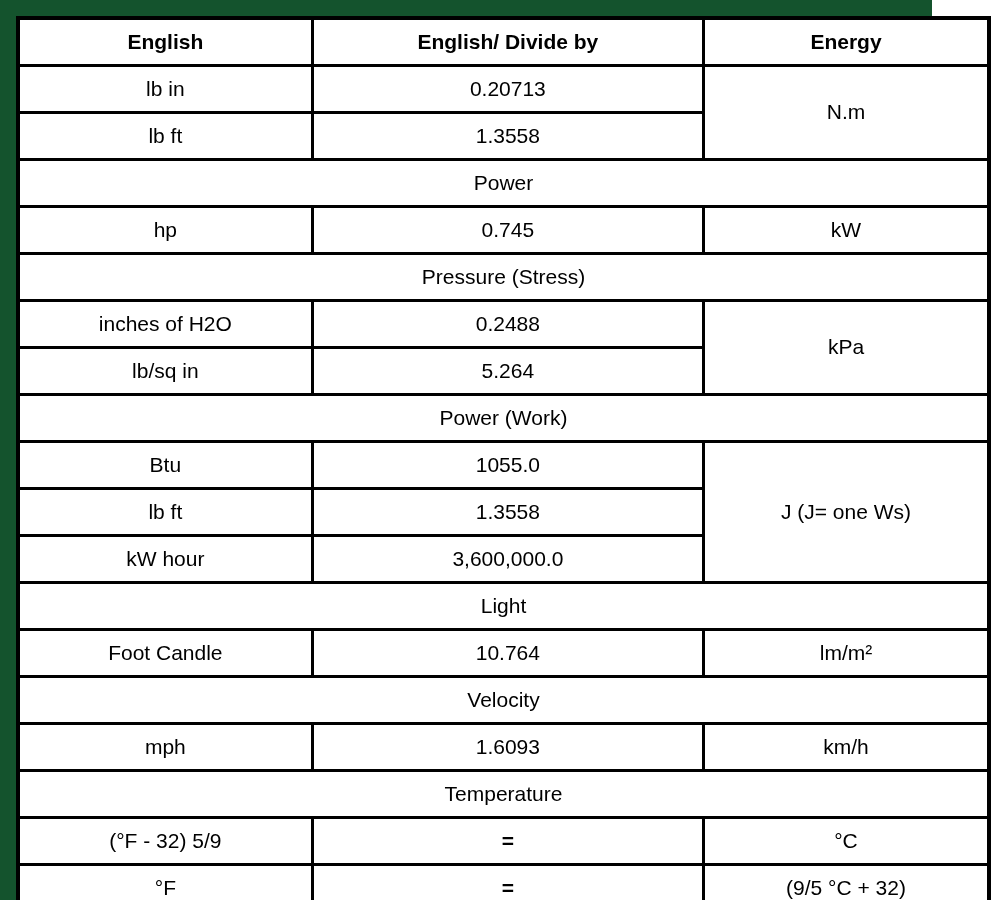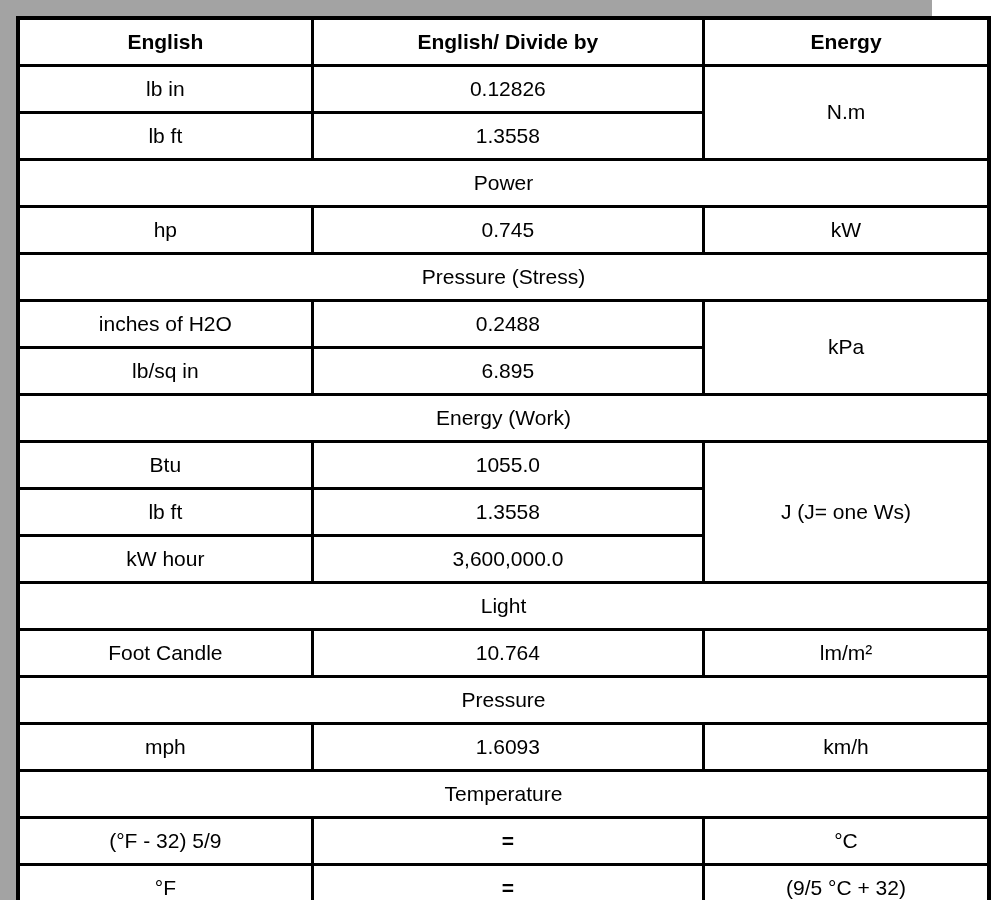--- a/index.html
+++ b/index.html
@@ -7,21 +7,21 @@
     padding: 0;
     background: #ffffff;
     width: 1008px;
     height: 900px;
     overflow: hidden;
   }
   .page {
     position: relative;
     width: 932px;
     height: 900px;
-    background: #a3a3a3;
+    background: #14532d;
   }
   table.conversion-table {
     position: absolute;
     left: 16px;
     top: 16px;
     width: 975px;
     height: 869px;
     border-collapse: collapse;
     table-layout: fixed;
     font-family: "Liberation Sans", "DejaVu Sans", sans-serif;
@@ -70,21 +70,21 @@
     <thead>
         <tr>
           <th>English</th>
           <th>English/ Divide by</th>
           <th>Energy</th>
         </tr>
       </thead>
     <tbody>
         <tr>
           <td>lb in</td>
-          <td>0.12826</td>
+          <td>0.20713</td>
           <td rowspan="2">N.m</td>
         </tr>
         <tr>
           <td>lb ft</td>
           <td>1.3558</td>
         </tr>
         <tr>
           <td colspan="3" class="section-cell">Power</td>
         </tr>
         <tr>
@@ -95,24 +95,24 @@
         <tr>
           <td colspan="3" class="section-cell">Pressure (Stress)</td>
         </tr>
         <tr>
           <td>inches of H2O</td>
           <td>0.2488</td>
           <td rowspan="2">kPa</td>
         </tr>
         <tr>
           <td>lb/sq in</td>
-          <td>6.895</td>
+          <td>5.264</td>
         </tr>
         <tr>
-          <td colspan="3" class="section-cell">Energy (Work)</td>
+          <td colspan="3" class="section-cell">Power (Work)</td>
         </tr>
         <tr>
           <td>Btu</td>
           <td>1055.0</td>
           <td rowspan="3">J (J= one Ws)</td>
         </tr>
         <tr>
           <td>lb ft</td>
           <td>1.3558</td>
         </tr>
@@ -122,21 +122,21 @@
         </tr>
         <tr>
           <td colspan="3" class="section-cell">Light</td>
         </tr>
         <tr>
           <td>Foot Candle</td>
           <td>10.764</td>
           <td>lm/m²</td>
         </tr>
         <tr>
-          <td colspan="3" class="section-cell">Pressure</td>
+          <td colspan="3" class="section-cell">Velocity</td>
         </tr>
         <tr>
           <td>mph</td>
           <td>1.6093</td>
           <td>km/h</td>
         </tr>
         <tr>
           <td colspan="3" class="section-cell">Temperature</td>
         </tr>
         <tr>

